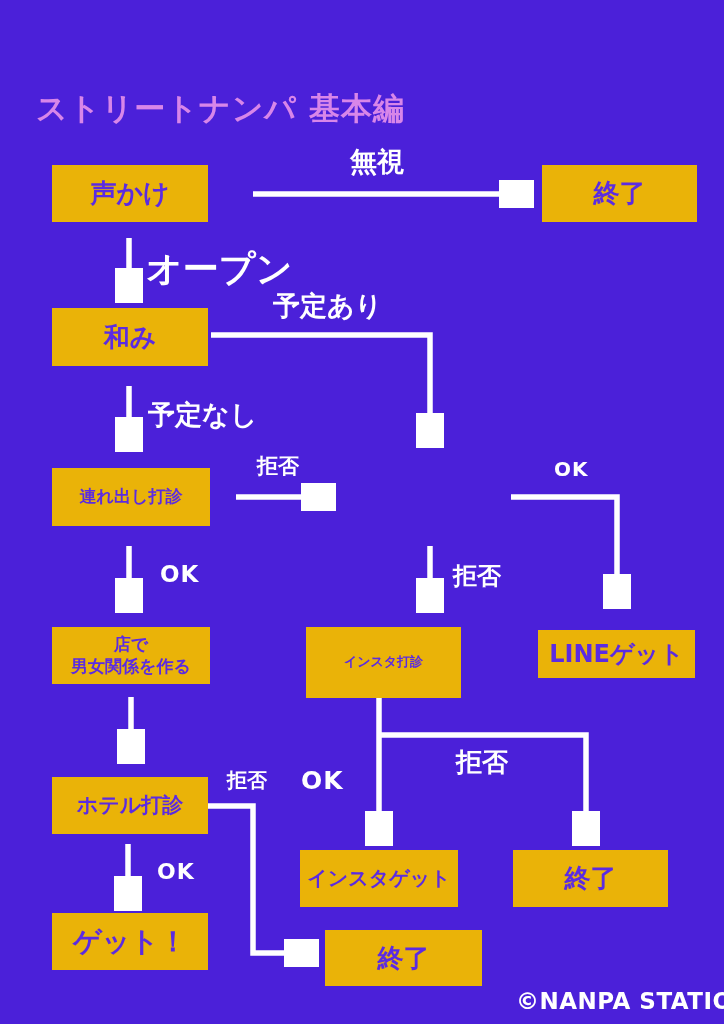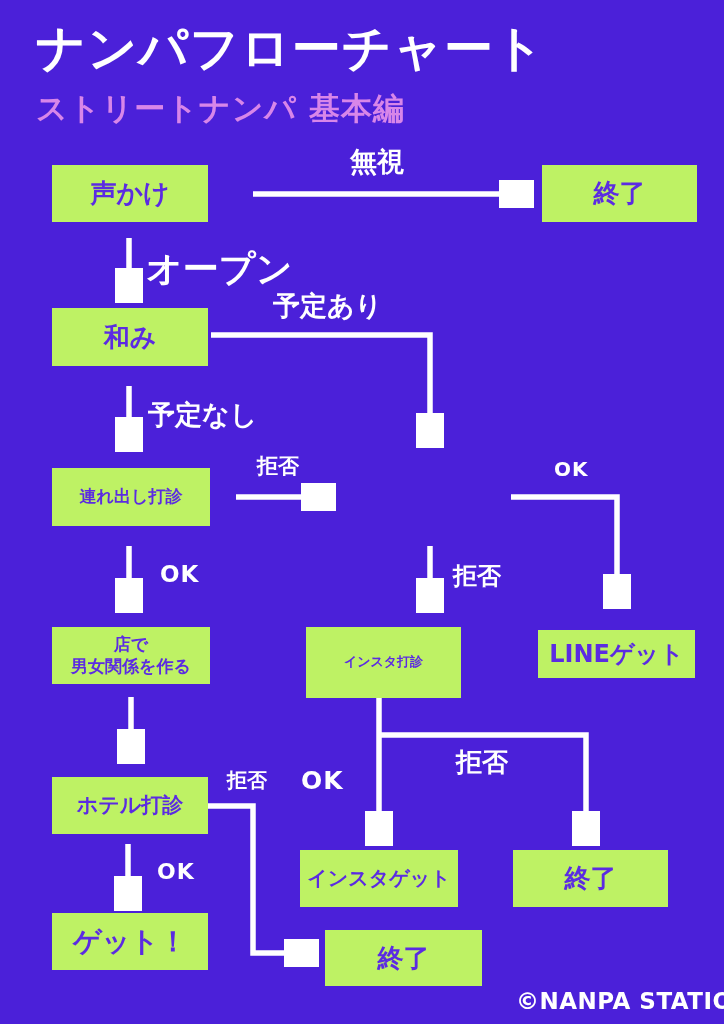--- a/index.html
+++ b/index.html
@@ -19,21 +19,21 @@
   .subtitle{
     position:absolute;left:36px;top:88px;
     margin:0;color:#d886e9;
     font-size:31px;font-weight:800;letter-spacing:1px;
     white-space:nowrap;
   }
   .arrows{position:absolute;left:0;top:0;width:724px;height:1024px;}
   .arrows path{stroke:#ffffff;stroke-width:5.5;fill:none;}
   .node{
     position:absolute;
-    background:#bef264;
+    background:#eab308;
     color:#5b2be2;
     font-weight:800;
     display:flex;align-items:center;justify-content:center;
     flex-direction:column;
     text-align:center;
     line-height:1.25;
     box-sizing:border-box;
     white-space:nowrap;
   }
   .elabel{
@@ -45,21 +45,20 @@
     position:absolute;left:516px;top:988px;
     color:#ffffff;font-size:23px;font-weight:600;
     letter-spacing:0.5px;white-space:nowrap;
   }
 </style>
 </head>
 <body>
 
 <div class="poster">
 
-  <h1 class="title">ナンパフローチャート</h1>
   <h2 class="subtitle">ストリートナンパ 基本編</h2>
 
   <svg class="arrows" viewBox="0 0 724 1024">
     <defs>
       <marker id="ah" markerWidth="6.4" markerHeight="5.2" refX="0.6" refY="2.6" orient="auto">
         <path d="M0,0 L6,2.6 L0,5.2 Z" fill="#ffffff" stroke="none"></path>
       </marker>
     </defs>
     <path d="M253,194 H502" marker-end="url(#ah)"></path>
     <path d="M129,238 V271" marker-end="url(#ah)"></path>

